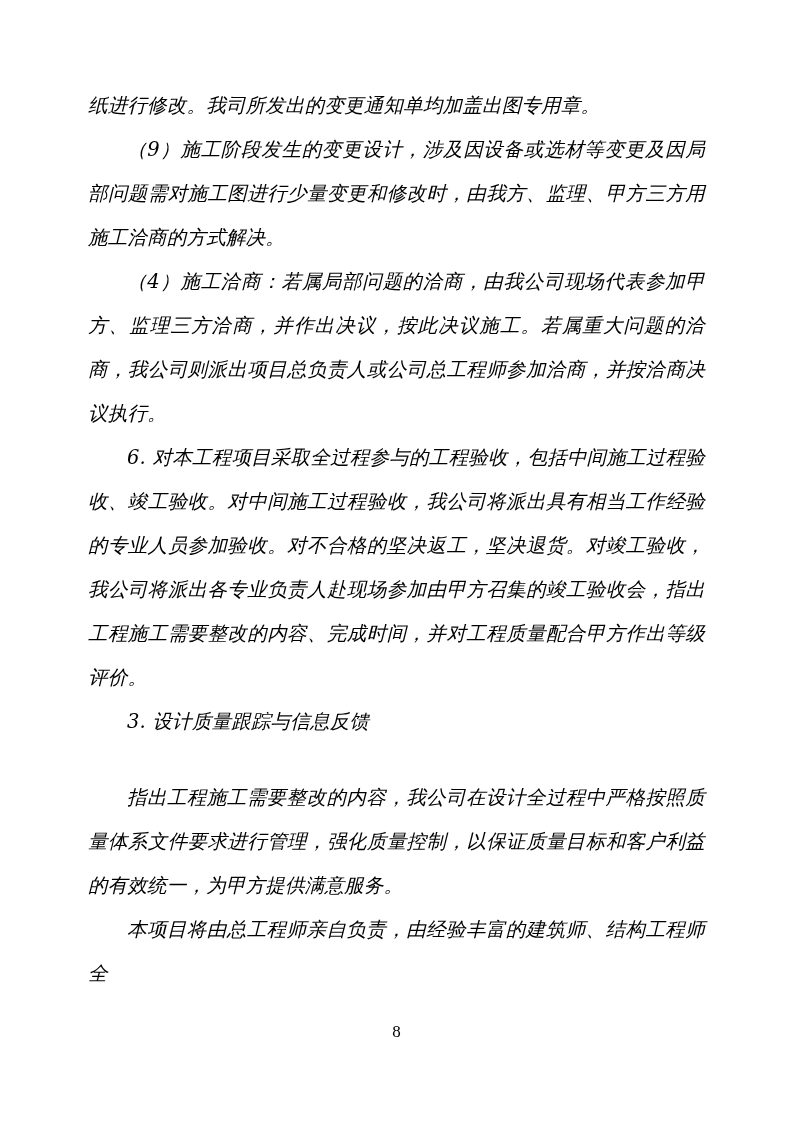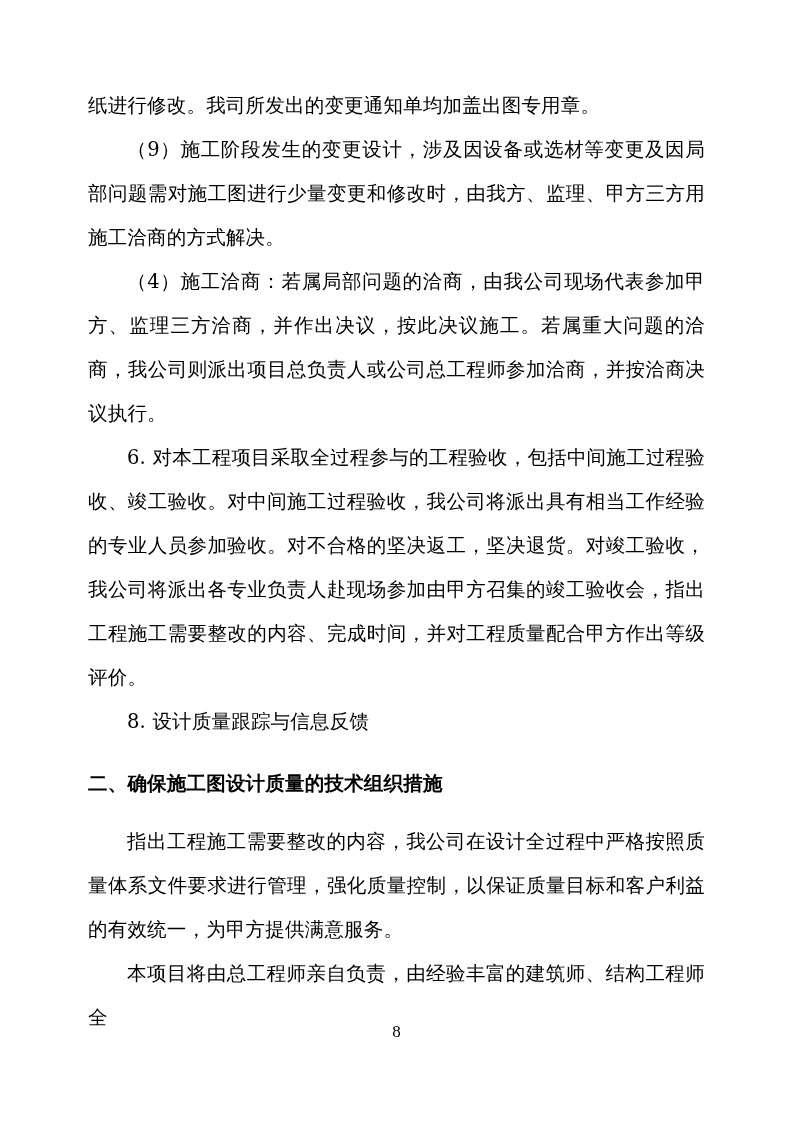--- a/index.html
+++ b/index.html
@@ -24,20 +24,21 @@
     top: 84px;
     width: 617px;
   }
   .para {
     font-size: 19.5px;
     line-height: 44px;
     text-align: justify;
     text-justify: inter-ideograph;
     margin: 0;
     letter-spacing: 0.2px;
+    font-style: italic;
   }
   .indent {
     text-indent: 39px;
   }
   .heading {
     font-size: 19.5px;
     line-height: 44px;
     font-weight: bold;
     margin: 0;
     text-indent: 0;
@@ -62,26 +63,25 @@
   <div class="content">
 
     <p class="para">纸进行修改。我司所发出的变更通知单均加盖出图专用章。</p>
 
     <p class="para indent">（9）施工阶段发生的变更设计，涉及因设备或选材等变更及因局部问题需对施工图进行少量变更和修改时，由我方、监理、甲方三方用施工洽商的方式解决。</p>
 
     <p class="para indent">（4）施工洽商：若属局部问题的洽商，由我公司现场代表参加甲方、监理三方洽商，并作出决议，按此决议施工。若属重大问题的洽商，我公司则派出项目总负责人或公司总工程师参加洽商，并按洽商决议执行。</p>
 
     <p class="para indent">6. 对本工程项目采取全过程参与的工程验收，包括中间施工过程验收、竣工验收。对中间施工过程验收，我公司将派出具有相当工作经验的专业人员参加验收。对不合格的坚决返工，坚决退货。对竣工验收，我公司将派出各专业负责人赴现场参加由甲方召集的竣工验收会，指出工程施工需要整改的内容、完成时间，并对工程质量配合甲方作出等级评价。</p>
 
-    <p class="para indent">8. 设计质量跟踪与信息反馈</p>
+    <p class="para indent">3. 设计质量跟踪与信息反馈</p>
 
 
     <div class="spacer-md"></div>
 
-    <p class="heading">二、确保施工图设计质量的技术组织措施</p>
 
     <div class="spacer-sm"></div>
 
     <p class="para indent">指出工程施工需要整改的内容，我公司在设计全过程中严格按照质量体系文件要求进行管理，强化质量控制，以保证质量目标和客户利益的有效统一，为甲方提供满意服务。</p>
 
     <p class="para indent">本项目将由总工程师亲自负责，由经验丰富的建筑师、结构工程师全</p>
 
   </div>
 
   <div class="page-number">8</div>

